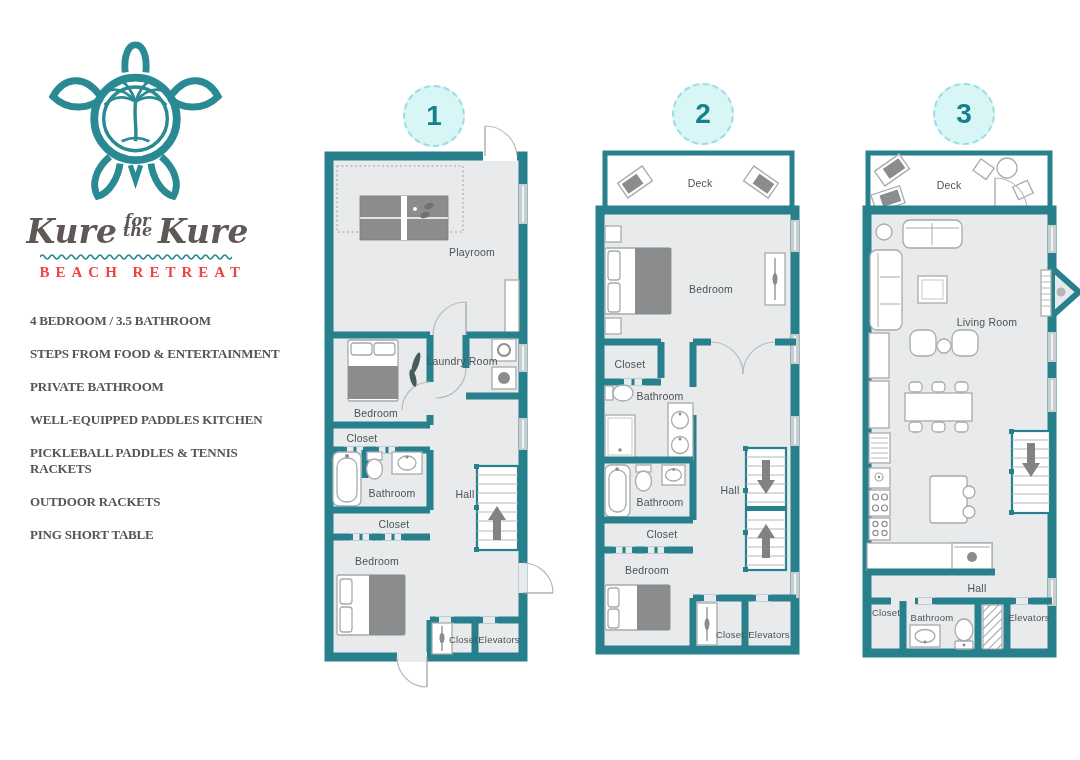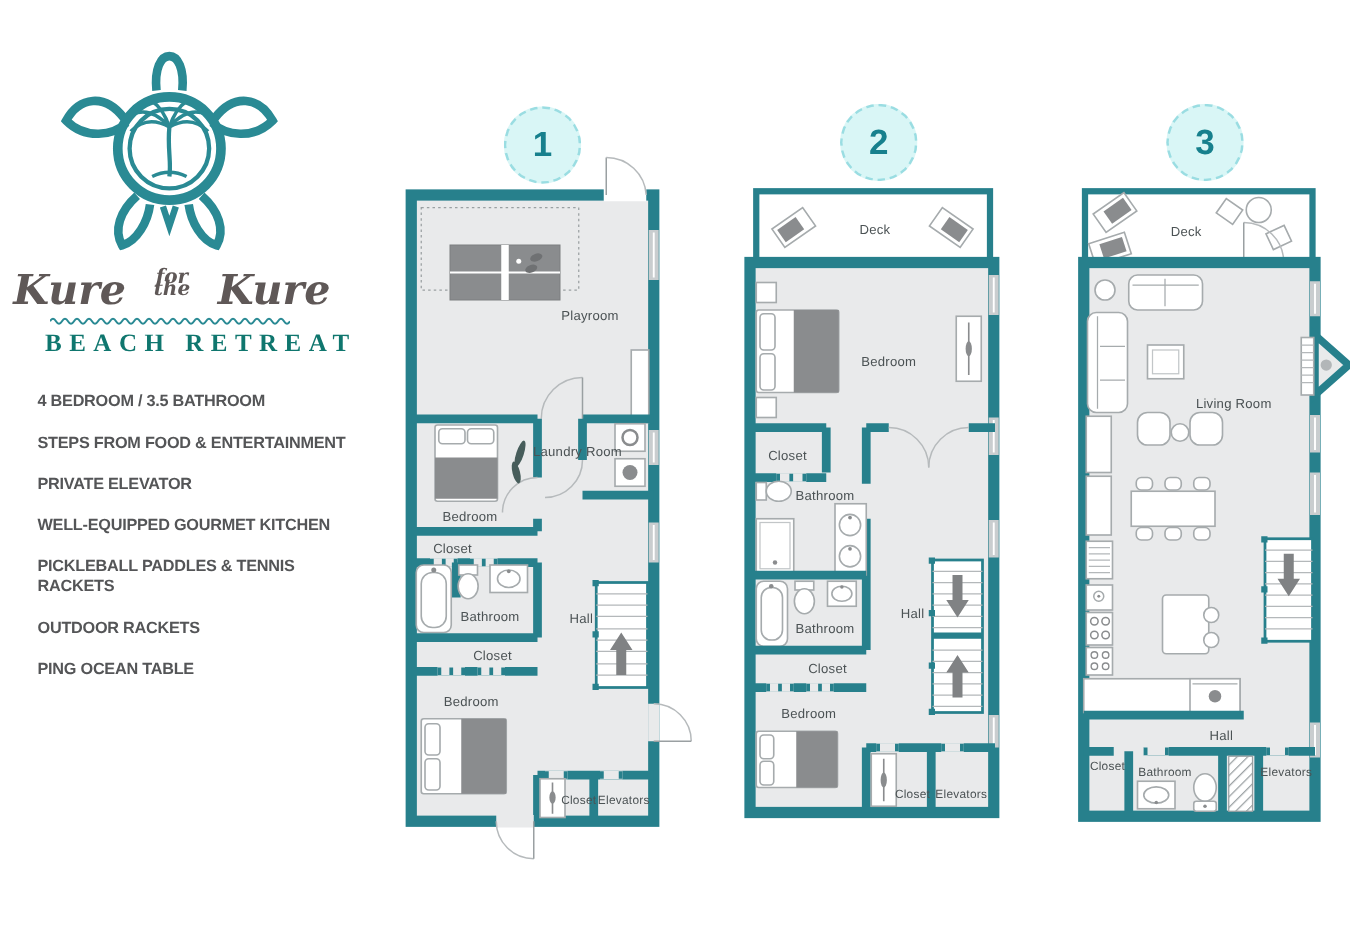--- a/index.html
+++ b/index.html
@@ -2,28 +2,28 @@
 <html><head>
 <meta charset="utf-8">
 <style>
   html,body{margin:0;padding:0;background:#fff;}
   #canvas{position:relative;width:1080px;height:760px;background:#ffffff;overflow:hidden;
           font-family:"Liberation Sans",sans-serif;}
   
   .logo-turtle{position:absolute;left:48px;top:38px;width:175px;height:172px;}
   .script-line{position:absolute;left:30px;top:212px;width:215px;text-align:center;
       font-family:"DejaVu Serif",serif;font-style:italic;font-weight:700;
-      font-size:33px;color:#5f5857;white-space:nowrap;display:flex;align-items:center;justify-content:center;gap:22px;}
+      font-size:33px;color:#5f5857;white-space:nowrap;display:flex;align-items:center;justify-content:center;gap:6px;}
   .script-small{display:inline-flex;flex-direction:column;font-size:16px;line-height:10px;
       font-weight:700;transform:translateY(-6px);}
   .wavy{position:absolute;left:40px;top:252px;width:192px;height:10px;}
-  .subtitle{position:absolute;left:36px;top:264px;width:210px;text-align:left;
-      font-family:"Liberation Serif",serif;font-weight:700;font-size:20px;
-      letter-spacing:6px;color:#0f766e;white-space:nowrap;}
-  .amenities{position:absolute;left:30px;top:313px;width:270px;list-style:none;margin:0;padding:0;}
+  .subtitle{position:absolute;left:36px;top:264px;width:210px;text-align:right;
+      font-family:"Liberation Serif",serif;font-weight:700;font-size:15px;
+      letter-spacing:6px;color:#ef4444;white-space:nowrap;}
+  .amenities{position:absolute;left:30px;top:313px;width:270px;list-style:none;margin:0;padding:0;font-family:Liberation Serif, serif;}
   .amenities li{font-weight:700;font-size:13px;line-height:15.5px;letter-spacing:-0.2px;
       color:#545557;margin-bottom:17.5px;white-space:pre-line;}
   
   .num-circle{position:absolute;width:58px;height:58px;border-radius:50%;
       background:#d9f6f6;border:2px dashed #9adde2;display:flex;align-items:center;
       justify-content:center;font-weight:700;font-size:28px;color:#17808d;z-index:5;}
   
   .plan{position:absolute;top:120px;}
   .floor{fill:#e9eaeb;}
   .iw{stroke:#27808c;stroke-width:7;fill:none;}
@@ -83,25 +83,25 @@
 
   <svg class="wavy" viewBox="0 0 192 10">
     <path d="M0,5 Q2.4,1 4.8,5 T9.6,5 T14.4,5 T19.2,5 T24,5 T28.8,5 T33.6,5 T38.4,5 T43.2,5 T48,5 T52.8,5 T57.6,5 T62.4,5 T67.2,5 T72,5 T76.8,5 T81.6,5 T86.4,5 T91.2,5 T96,5 T100.8,5 T105.6,5 T110.4,5 T115.2,5 T120,5 T124.8,5 T129.6,5 T134.4,5 T139.2,5 T144,5 T148.8,5 T153.6,5 T158.4,5 T163.2,5 T168,5 T172.8,5 T177.6,5 T182.4,5 T187.2,5 T192,5" fill="none" stroke="#2a8a94" stroke-width="1.6"></path>
   </svg>
 
   <div class="subtitle">BEACH RETREAT</div>
 
   <ul class="amenities">
     <li>4 BEDROOM / 3.5 BATHROOM</li>
     <li>STEPS FROM FOOD &amp; ENTERTAINMENT</li>
-    <li>PRIVATE ELEVATOR</li>
-    <li>WELL-EQUIPPED GOURMET KITCHEN</li>
+    <li>PRIVATE BATHROOM</li>
+    <li>WELL-EQUIPPED PADDLES KITCHEN</li>
     <li>PICKLEBALL PADDLES &amp; TENNIS RACKETS</li>
     <li>OUTDOOR RACKETS</li>
-    <li>PING OCEAN TABLE</li>
+    <li>PING SHORT TABLE</li>
   </ul>
 
   <div class="num-circle" style="left:403px;top:85px;">1</div>
   <div class="num-circle" style="left:672px;top:83px;">2</div>
   <div class="num-circle" style="left:933px;top:83px;">3</div>
 
   <svg class="plan" style="left:320px;" width="240" height="580" viewBox="0 0 240 580">
 
     <rect class="floor" x="9" y="36" width="194" height="501" stroke="#27808c" stroke-width="9"></rect>
 

